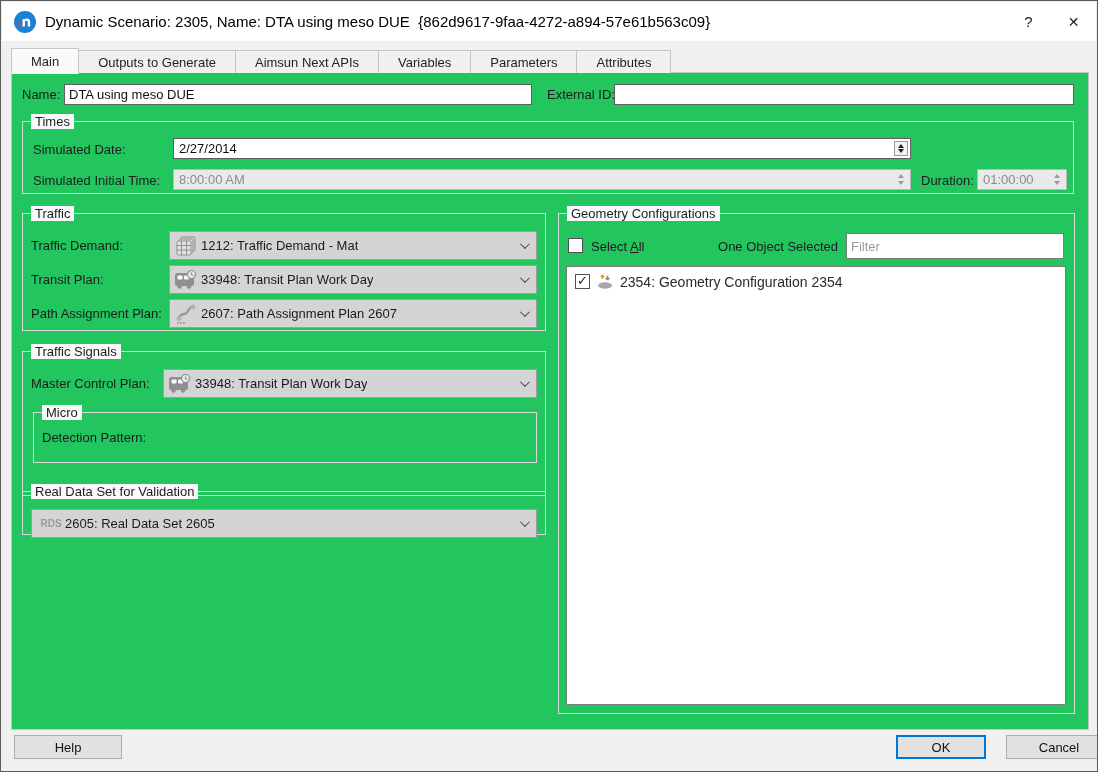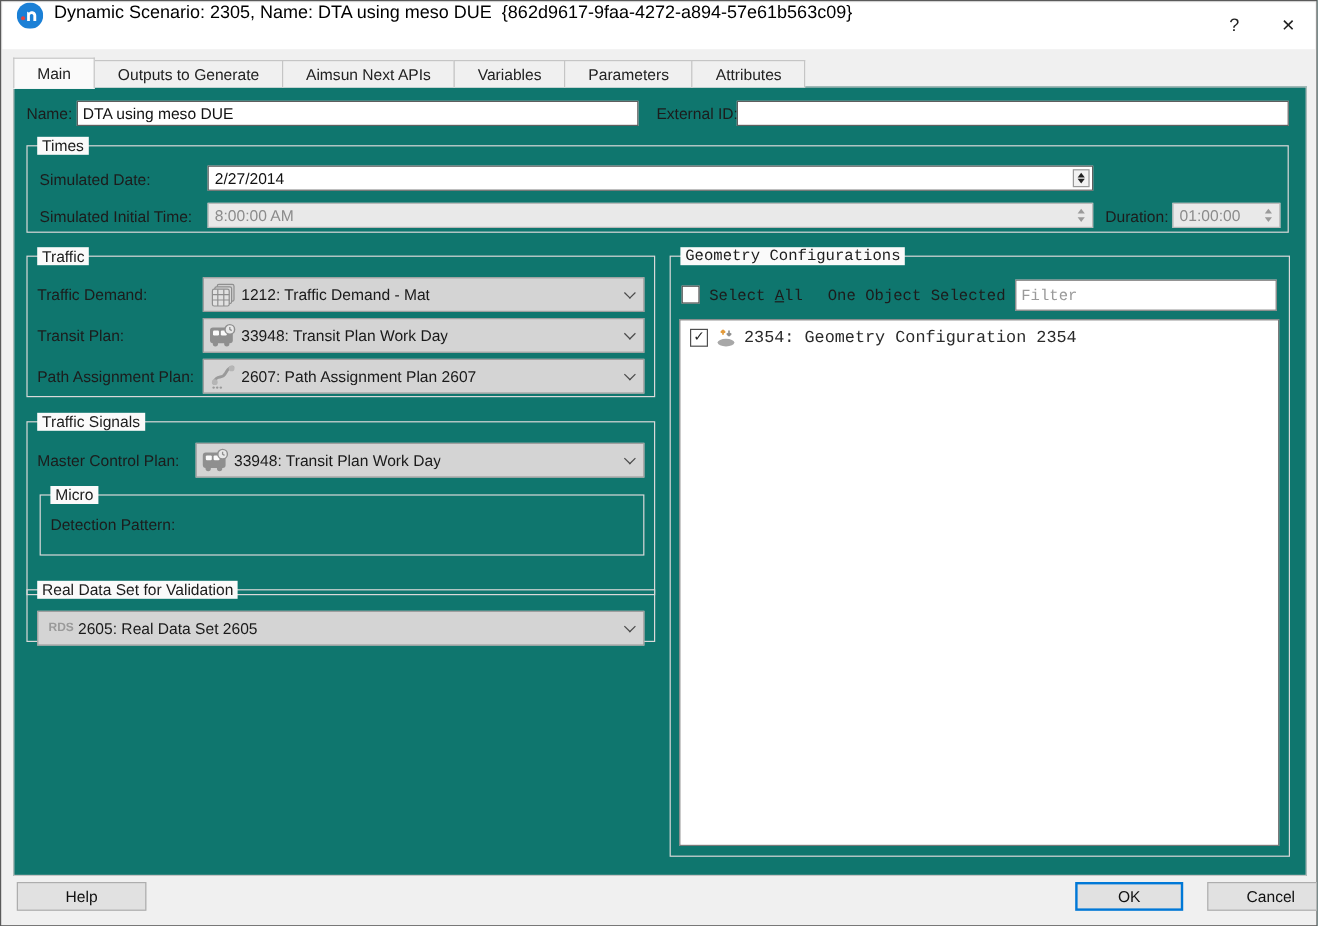--- a/index.html
+++ b/index.html
@@ -5,36 +5,36 @@
   * { margin:0; padding:0; box-sizing:border-box; }
   html,body { width:1098px; height:772px; }
   body { font-family:"Liberation Sans","DejaVu Sans",sans-serif; background:#888; }
 
   .window {
     position:relative; width:1098px; height:772px;
     background:#f0f0f0; border:1px solid #5a5a5a; overflow:hidden;
   }
 
   
-  .titlebar { position:absolute; left:1px; top:1px; right:1px; height:39px; background:#ffffff; display:flex; }
+  .titlebar { position:absolute; left:1px; top:1px; right:1px; height:39px; background:#ffffff; display:flex; align-items:center; }
   .app-icon { width:22px; height:22px; margin-left:12px; flex:0 0 auto; }
   .title-text { margin-left:9px; font-size:15px; color:#000; white-space:pre; }
   .titlebar-spacer { flex:1; }
   .cap-btn { width:45px; height:39px; display:flex; align-items:center; justify-content:center; font-size:15px; color:#222; cursor:default; }
   .cap-btn.close { font-size:14px; }
 
   
   .tabbar { position:absolute; left:10px; top:47px; height:25px; display:flex; align-items:flex-end; z-index:3; }
   .tab { height:23px; padding:0 19px; display:flex; align-items:center; font-size:13px; color:#222;
          background:#f0f0f0; border:1px solid #c5c5c5; border-bottom:none; margin-right:0; }
   .tab + .tab { border-left:1px solid #c5c5c5; margin-left:-1px; }
   .tab.active { background:#fafafa; height:26px; position:relative; z-index:4; margin-bottom:-1px; border-bottom:1px solid #fafafa; }
 
   
-  .pane { position:absolute; left:10px; top:71px; width:1078px; height:658px; background:#0f766e; border:1px solid #c5c5c5; z-index:2; }
+  .pane { position:absolute; left:10px; top:71px; width:1078px; height:658px; background:#22c55e; border:1px solid #c5c5c5; z-index:2; }
 
   .lbl { font-size:13px; color:#1c1c1c; white-space:nowrap; }
 
   input.txt { background:#fff; border:1px solid #5f5f5f; font-family:inherit; font-size:13px; color:#111; padding:0 4px; }
   input.txt::placeholder { color:#9a9a9a; }
 
   
   .groupbox { position:absolute; border:1px solid #d9d9d9; background:transparent; }
   .groupbox > .gb-title { position:absolute; top:-8px; left:8px; background:#fafafa; padding:0 4px; font-size:13px; color:#1c1c1c; white-space:nowrap; }
 
@@ -232,21 +232,21 @@
         <span class="c-icon" style="width:30px;">
             <span class="rds-txt">RDS</span>
           </span>
         <span class="c-text" style="margin-left:-4px;">2605: Real Data Set 2605</span>
         <span class="c-chevwrap">
             <span class="chevron"></span>
           </span>
       </div>
     </div>
 
-    <div class="groupbox" style="left:546px; top:140px; width:517px; height:501px;font-family:Liberation Mono, monospace;">
+    <div class="groupbox" style="left:546px; top:140px; width:517px; height:501px;">
       <span class="gb-title">Geometry Configurations</span>
 
       <span class="checkbox" style="position:absolute; left:9px; top:24px;"></span>
       <span class="lbl" style="position:absolute; left:32px; top:25px;"><span>Select </span><span class="u">A</span><span>ll</span></span>
 
       <span class="lbl" style="position:absolute; right:236px; top:25px;">One Object Selected</span>
       <input class="txt" style="position: absolute; left: 287px; top: 19px; width: 218px; height: 26px; border-color: rgb(122, 122, 122);" placeholder="Filter">
 
       <div class="geo-list">
         <div class="geo-item">

